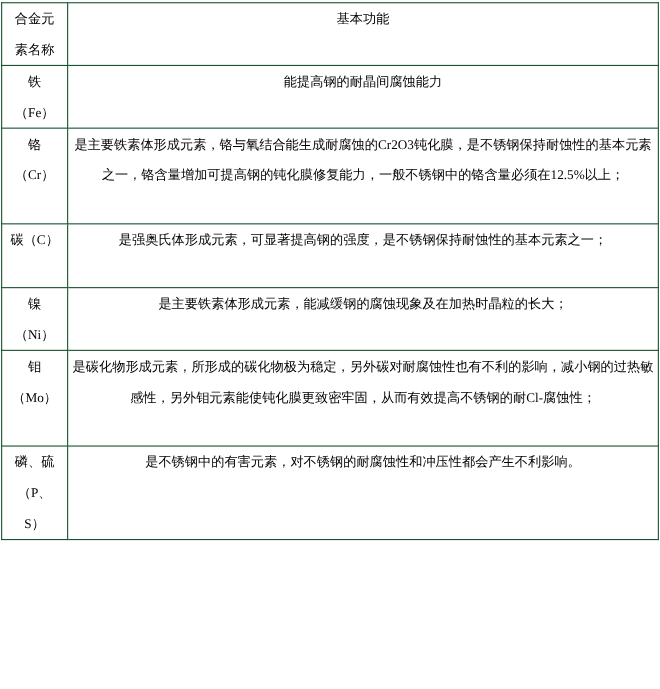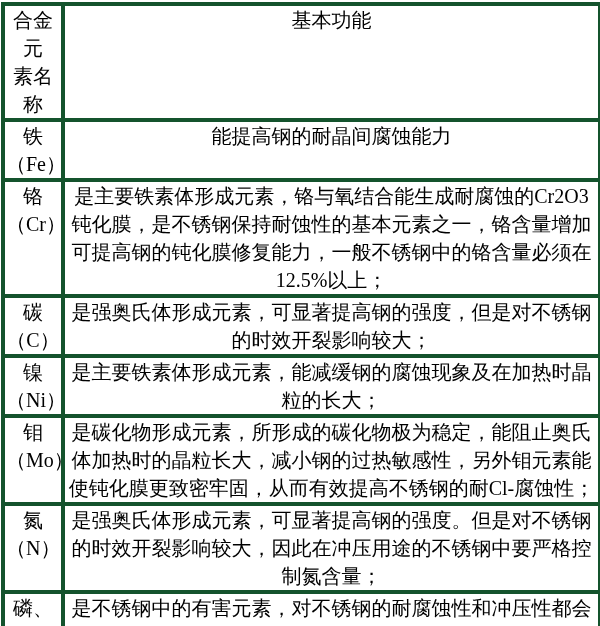--- a/index.html
+++ b/index.html
@@ -13,23 +13,23 @@
     color: #000000;
   }
   table.alloy {
     border-collapse: collapse;
     table-layout: fixed;
     width: 597px;
     margin: 2px 1px 0 1px;
     background: #ffffff;
   }
   table.alloy th, table.alloy td {
-    border: 4px solid #14532d;
+    border: 1px solid #14532d;
     vertical-align: top;
-    font-size: 20px;
+    font-size: 12px;
     line-height: 28px;
     font-weight: normal;
     padding: 0 1px;
     overflow: hidden;
     text-align: center;
   }
   col.c-el { width: 60px; }
   col.c-fn { width: 537px; }
   td.el, th.el {
     white-space: pre-line; 
@@ -64,35 +64,31 @@
 （Fe）</td>
       <td class="fn">能提高钢的耐晶间腐蚀能力</td>
     </tr>
     <tr class="h87">
       <td class="el">铬
 （Cr）</td>
       <td class="fn">是主要铁素体形成元素，铬与氧结合能生成耐腐蚀的Cr2O3钝化膜，是不锈钢保持耐蚀性的基本元素之一，铬含量增加可提高钢的钝化膜修复能力，一般不锈钢中的铬含量必须在12.5%以上；</td>
     </tr>
     <tr class="h58">
       <td class="el">碳（C）</td>
-      <td class="fn">是强奥氏体形成元素，可显著提高钢的强度，但是对不锈钢的时效开裂影响较大；</td>
+      <td class="fn">是强奥氏体形成元素，可显著提高钢的强度，是不锈钢保持耐蚀性的基本元素之一；</td>
     </tr>
     <tr class="h57">
       <td class="el">镍
 （Ni）</td>
       <td class="fn">是主要铁素体形成元素，能减缓钢的腐蚀现象及在加热时晶粒的长大；</td>
     </tr>
     <tr class="h87">
       <td class="el">钼
 （Mo）</td>
-      <td class="fn">是碳化物形成元素，所形成的碳化物极为稳定，能阻止奥氏体加热时的晶粒长大，减小钢的过热敏感性，另外钼元素能使钝化膜更致密牢固，从而有效提高不锈钢的耐Cl-腐蚀性；</td>
-    </tr>
-    <tr class="h57">
-      <td class="el">氮（N）</td>
-      <td class="fn">是强奥氏体形成元素，可显著提高钢的强度。但是对不锈钢的时效开裂影响较大，因此在冲压用途的不锈钢中要严格控制氮含量；</td>
+      <td class="fn">是碳化物形成元素，所形成的碳化物极为稳定，另外碳对耐腐蚀性也有不利的影响，减小钢的过热敏感性，另外钼元素能使钝化膜更致密牢固，从而有效提高不锈钢的耐Cl-腐蚀性；</td>
     </tr>
     <tr class="h81">
       <td class="el">磷、硫
 （P、
 S）</td>
       <td class="fn">是不锈钢中的有害元素，对不锈钢的耐腐蚀性和冲压性都会产生不利影响。</td>
     </tr>
   </tbody>
 </table>
 

